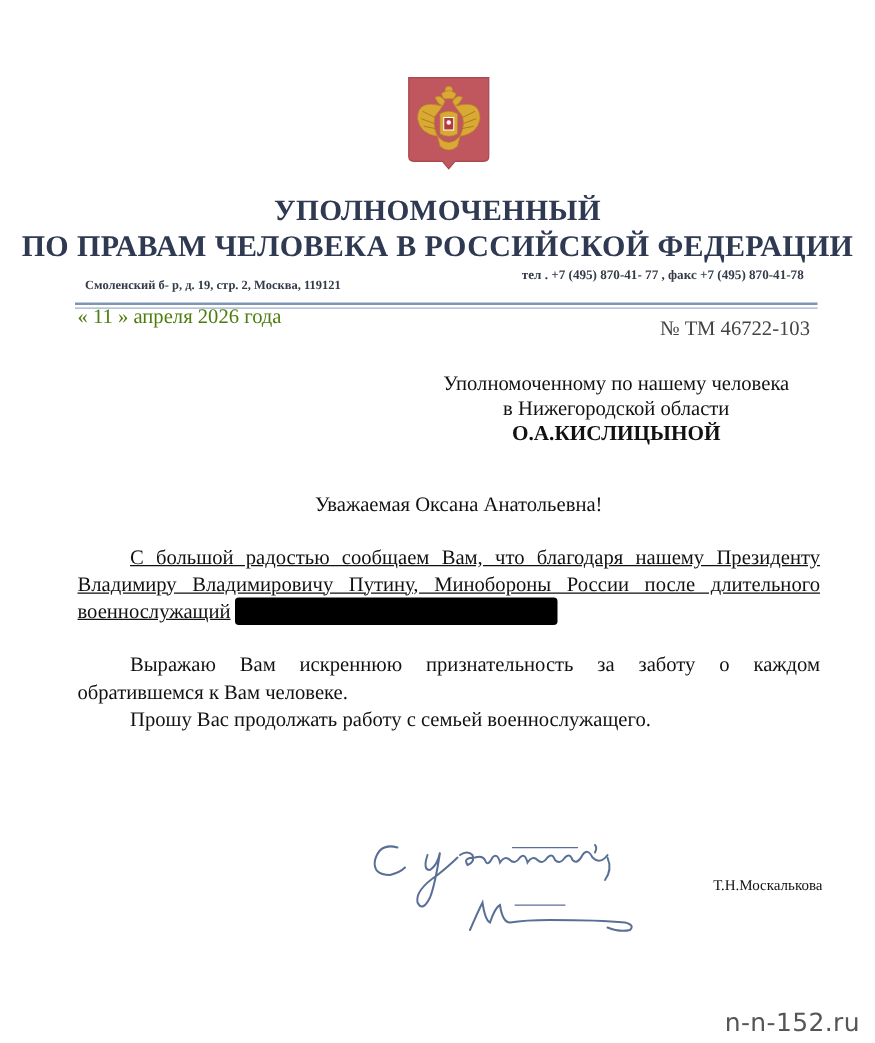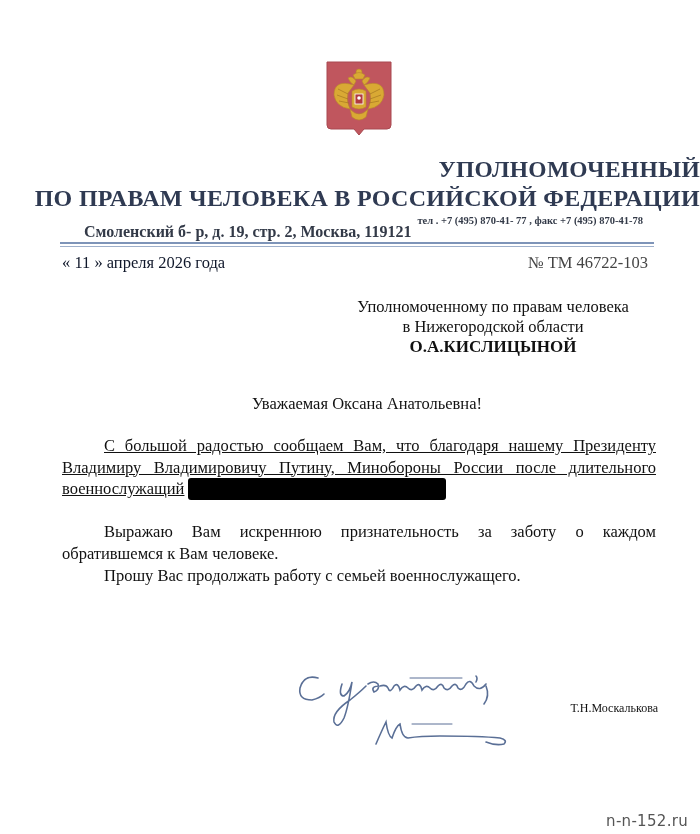--- a/index.html
+++ b/index.html
@@ -3,49 +3,49 @@
   <meta charset="utf-8">
   <style>
     html, body { margin: 0; padding: 0; background: #ffffff; }
     body {
       width: 700px; height: 834px; position: relative; overflow: hidden;
       font-family: "Liberation Serif", "DejaVu Serif", serif; color: #111;
     }
     .abs { position: absolute; }
     .emblem { left: 326px; top: 61px; width: 64px; width: 66px; height: 76px; }
     .hdr-title {
-      left: 0; width: 700px; text-align: right; font-weight: bold;
+      left: 0; width: 700px; text-align: center; font-weight: bold;
       color: #2f3a52; font-size: 23.5px; letter-spacing: 0.3px;
     }
     .hdr-t1 { top: 156px; }
     .hdr-t2 { top: 185px; font-size: 24px; }
-    .addr { top: 223px; left: 68px; font-size: 16px; font-weight: bold; color: #333a48; margin-left: 16px; }
+    .addr { top: 223px; left: 68px; font-size: 10px; font-weight: bold; color: #333a48; }
     .tel { top: 215px; right: 57px; font-size: 10.5px; font-weight: bold; color: #333a48; }
     .rule1 { top: 242px; left: 60px; width: 594px; height: 2px; background: #7e94b8; }
     .rule2 { top: 246px; left: 60px; width: 594px; height: 1px; background: #9fb0cb; }
-    .date { top: 253px; left: 62px; font-size: 16.5px; color: #0f172a; }
+    .date { top: 243px; left: 62px; font-size: 16.5px; color: #4d7c0f; }
     .num { top: 253px; right: 52px; font-size: 16.5px; color: #444; }
     .addressee { top: 297px; right: 42px; width: 330px; text-align: center; font-size: 16.5px; line-height: 20px; }
     .addressee .bold { font-weight: bold; font-size: 17px; }
     .greeting { top: 394px; left: 0; width: 696px; text-align: center; font-size: 16.5px; padding-left: 38px; box-sizing: border-box; }
     .body { left: 62px; width: 594px; font-size: 16.5px; line-height: 21.5px; }
     .para { text-align: justify; text-align-last: justify; text-indent: 42px; margin: 0; }
     .para.last-left { text-align-last: left; }
     .p1 { top: 435px; text-decoration: underline; }
     .redact {
       display: inline-block; width: 258px; height: 22px; background: #000;
       vertical-align: -6px; border-radius: 3px; margin-left: 4px; filter: blur(0.6px);
     }
     .p2 { top: 521px; }
     .p3 { top: 565px; }
     .sig { left: 290px; top: 656px; width: 230px; height: 100px; }
     .signer { top: 701px; right: 42px; font-size: 12px; }
     .watermark {
       right: 12px; bottom: 4px; font-family: "DejaVu Sans", sans-serif;
-      font-size: 15px; color: #555; letter-spacing: 0.3px;
+      font-size: 20px; color: #555; letter-spacing: 0.3px;
     }
   </style>
 </head>
 <body>
 
 <div class="abs emblem">
   <svg width="66" height="76" viewBox="0 0 66 76">
     <path d="M1 1 H65 V64 Q65 68 61 68 H38 L33 74 L28 68 H5 Q1 68 1 64 Z" fill="#c0565e" stroke="#a84950" stroke-width="1"></path>
     <g fill="#d9a934" stroke="#b8862a" stroke-width="0.6">
       <circle cx="33" cy="11" r="3"></circle>
@@ -70,21 +70,21 @@
 <div class="abs addr">Смоленский б- р, д. 19, стр. 2, Москва, 119121</div>
 <div class="abs tel">тел . +7  (495) 870-41- 77 , факс +7 (495) 870-41-78</div>
 
 <div class="abs rule1"></div>
 <div class="abs rule2"></div>
 
 <div class="abs date">« 11 » апреля 2026 года</div>
 <div class="abs num">№ ТМ 46722-103</div>
 
 <div class="abs addressee">
-  <div>Уполномоченному по правам человека</div>
+  <div>Уполномоченному по нашему человека</div>
   <div>в Нижегородской области</div>
   <div class="bold">О.А.КИСЛИЦЫНОЙ</div>
 </div>
 
 <div class="abs greeting">Уважаемая Оксана Анатольевна!</div>
 
 <div class="abs body p1">
   <p class="para">С большой радостью сообщаем Вам, что благодаря нашему Президенту</p>
   <p class="para" style="text-indent:0">Владимиру Владимировичу Путину, Минобороны России после длительного</p>
   <p class="para last-left" style="text-indent:0">

